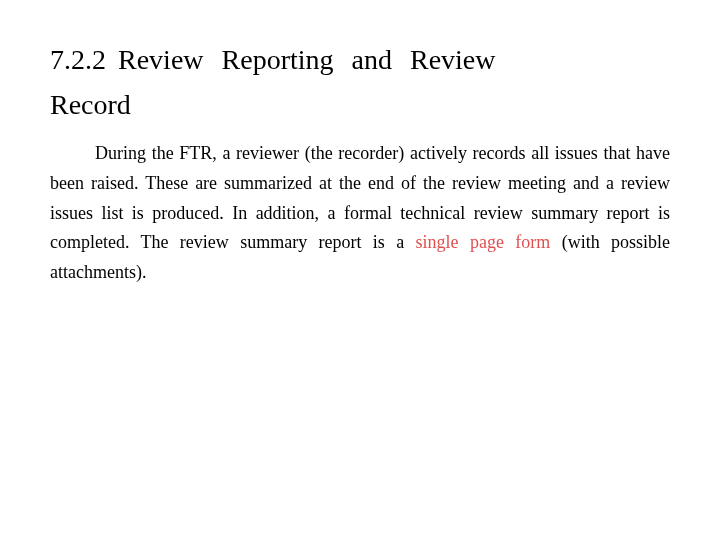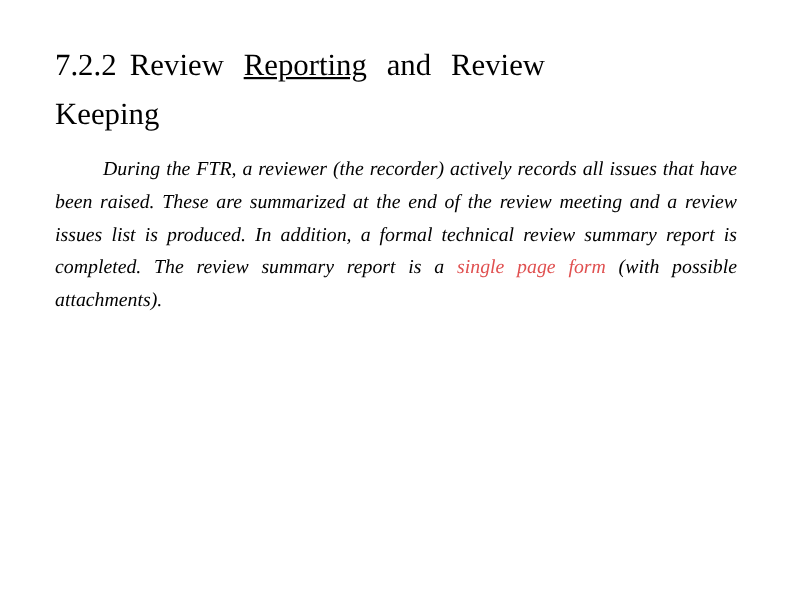--- a/index.html
+++ b/index.html
@@ -61,36 +61,35 @@
     .indent {
       text-indent: 40px;
     }
 
     .link-text {
       color: #e05050;
     }
 
     .paragraph {
       margin-bottom: 0;
-      font-style: italic;
     }
   </style>
 </head>
 <body>
 
 <div class="page-container">
 
   <div class="heading-line">
     <span class="heading-text section-number">7.2.2</span>
     <span class="heading-text" style="margin-right: 18px; font-family: Liberation Serif, serif;">Review</span>
-    <span class="heading-text" style="margin-right: 18px; text-decoration: underline;">Reporting</span>
+    <span class="heading-text" style="margin-right: 18px;">Reporting</span>
     <span class="heading-text" style="margin-right: 18px; text-align: center;">and</span>
     <span class="heading-text">Review</span>
   </div>
 
-  <div class="heading-keeping">Keeping</div>
+  <div class="heading-keeping">Record</div>
 
   <div class="body-text paragraph">
     <span class="indent" style="display:inline;">&nbsp;&nbsp;&nbsp;&nbsp;&nbsp;&nbsp;&nbsp;&nbsp;</span><span>During the FTR, a reviewer (the recorder) actively records</span>
     <span>all issues that have been raised. These are summarized at the end of the review meeting and a review issues list is produced. In addition, a formal technical review summary report is completed. The review summary report is a </span><span class="link-text">single page form</span><span> (with possible attachments).</span>
   </div>
 
 </div>
 
 </body></html>

